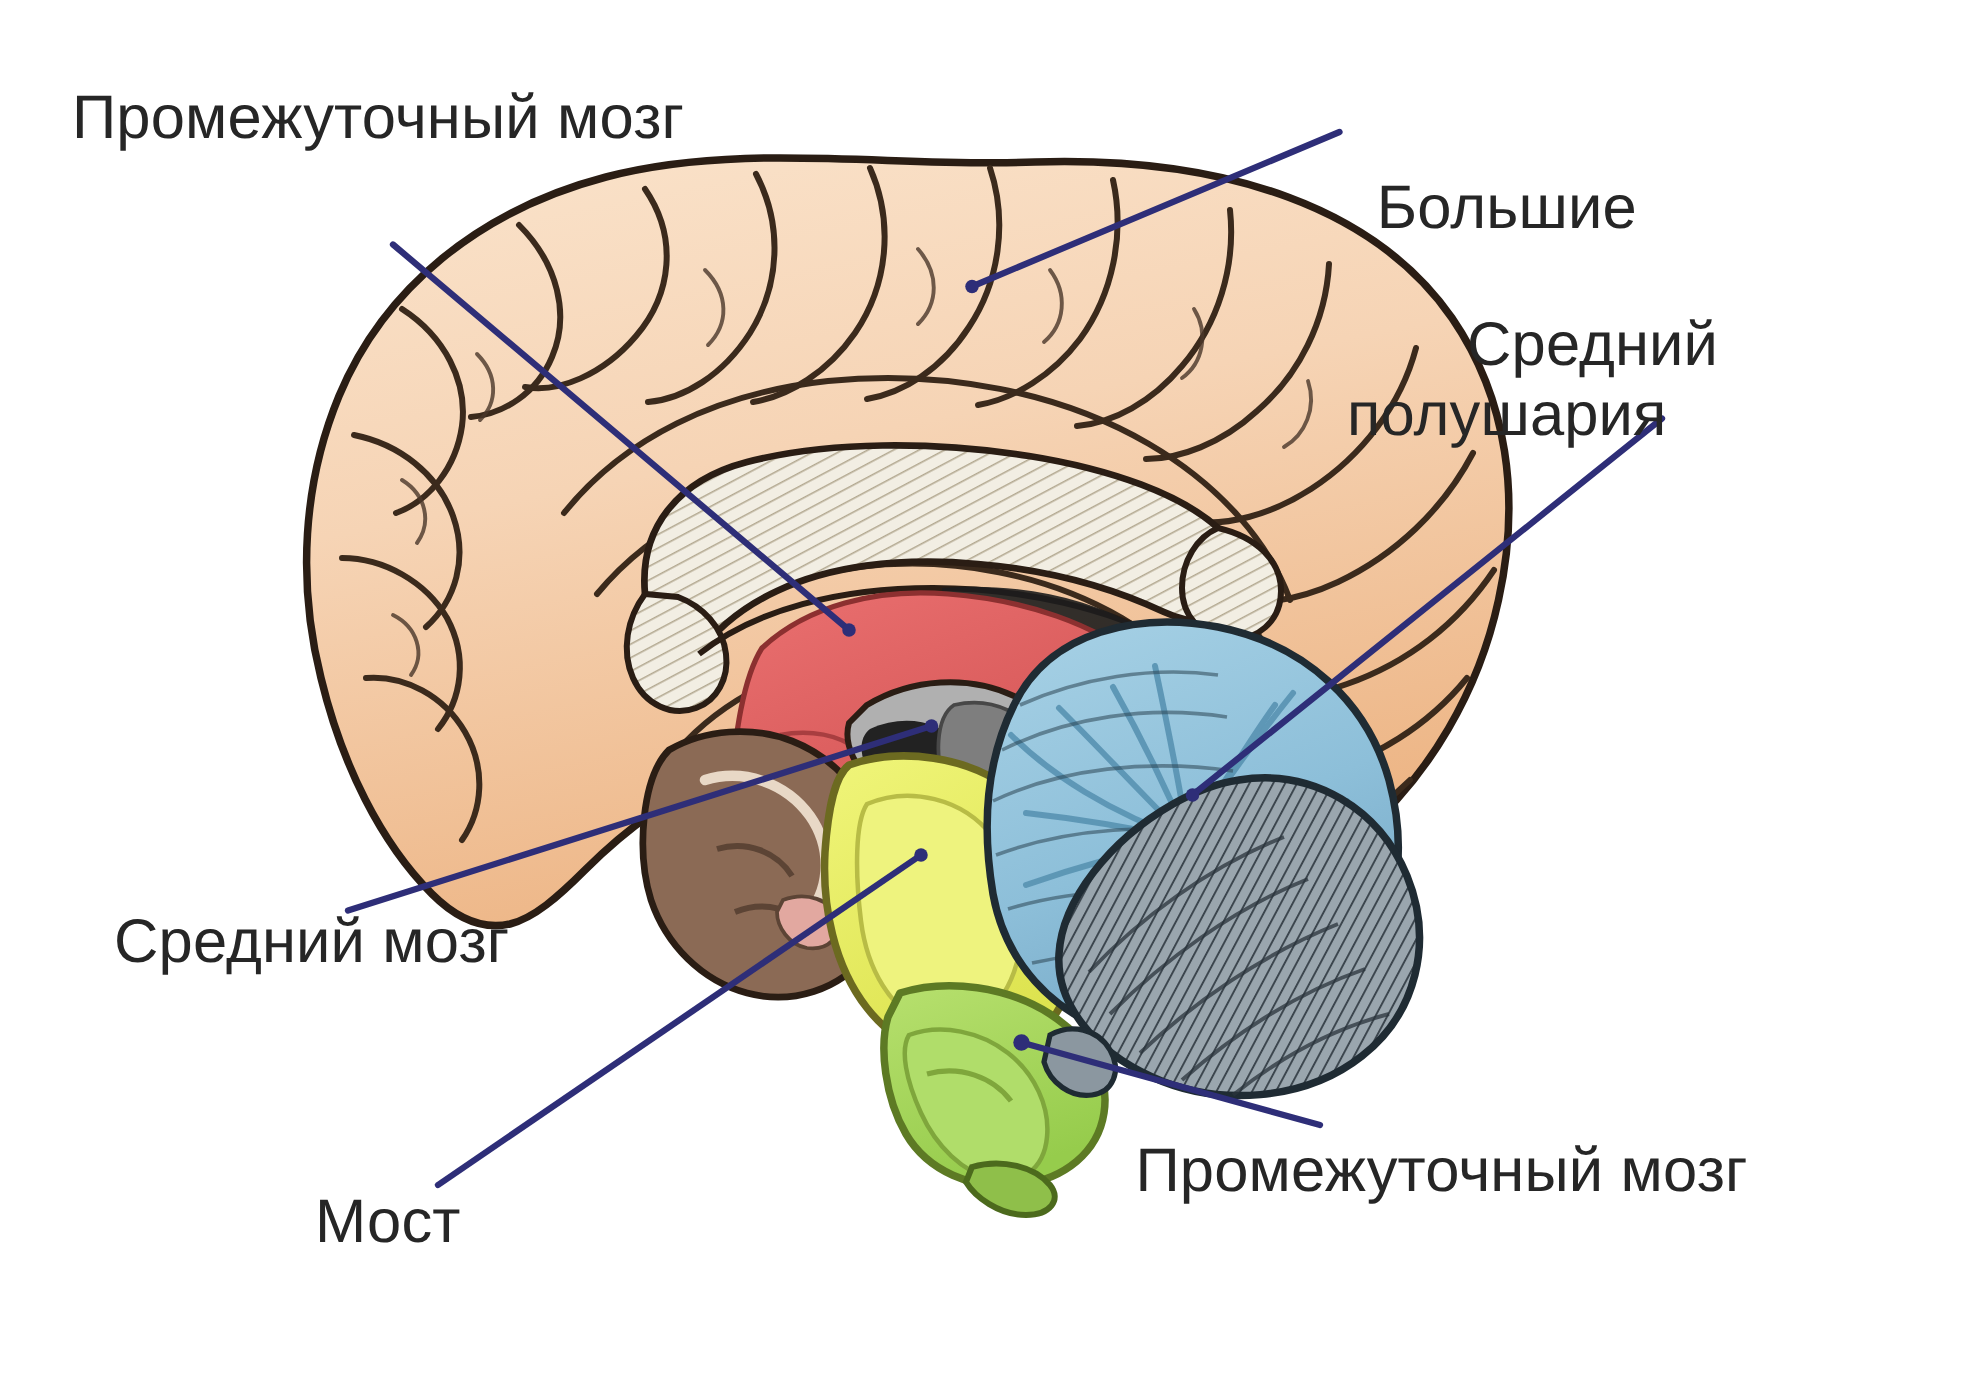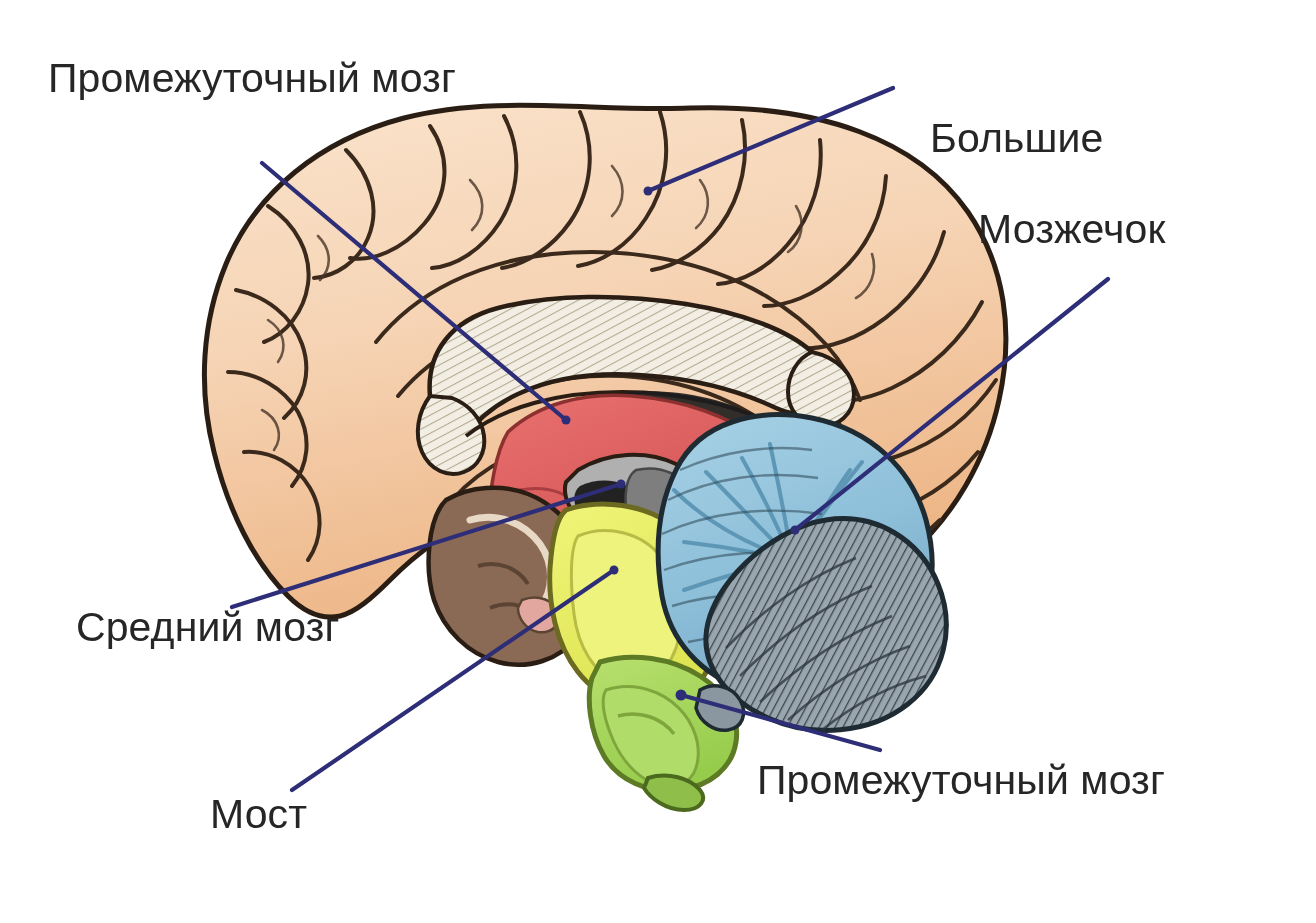--- a/index.html
+++ b/index.html
@@ -326,25 +326,26 @@
       <circle cx="648" cy="191" r="4.5"></circle>
       <circle cx="795" cy="530" r="4.5"></circle>
       <circle cx="621" cy="484" r="4.5"></circle>
       <circle cx="614" cy="570" r="4.5"></circle>
       <circle cx="681" cy="695" r="5.5"></circle>
     </g>
   </svg>
 
   <div class="lbl" style="left:48px;top:56px;">Промежуточный мозг</div>
 
-  <div class="lbl two ta-center" style="left:898px;top:24px;margin-left:32px;">
+  <div class="lbl two ta-center" style="left:898px;top:24px;">
     <div>Большие</div>
+    <div>полушария</div>
   </div>
 
-  <div class="lbl" style="left:978px;top:207px;">Мозжечок</div>
+  <div class="lbl" style="left:978px;top:207px;">Средний</div>
 
   <div class="lbl" style="left:76px;top:605px;">Средний мозг</div>
 
   <div class="lbl" style="left:210px;top:792px;">Мост</div>
 
   <div class="lbl" style="left:757px;top:758px;">Промежуточный мозг</div>
 
 </div>
 
 </body></html>

